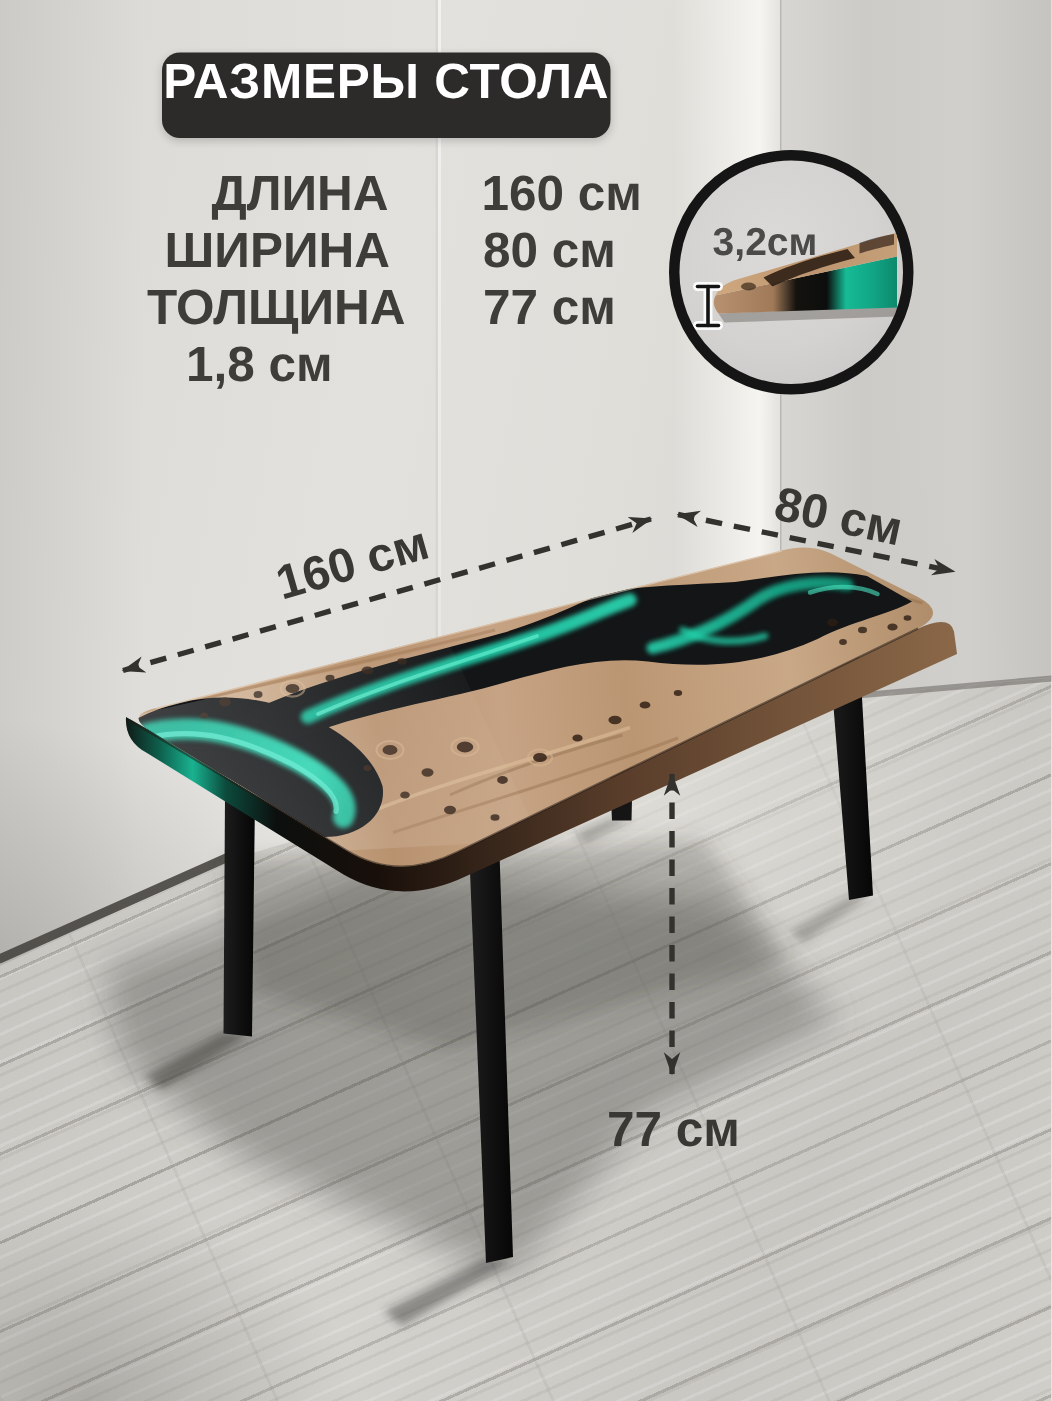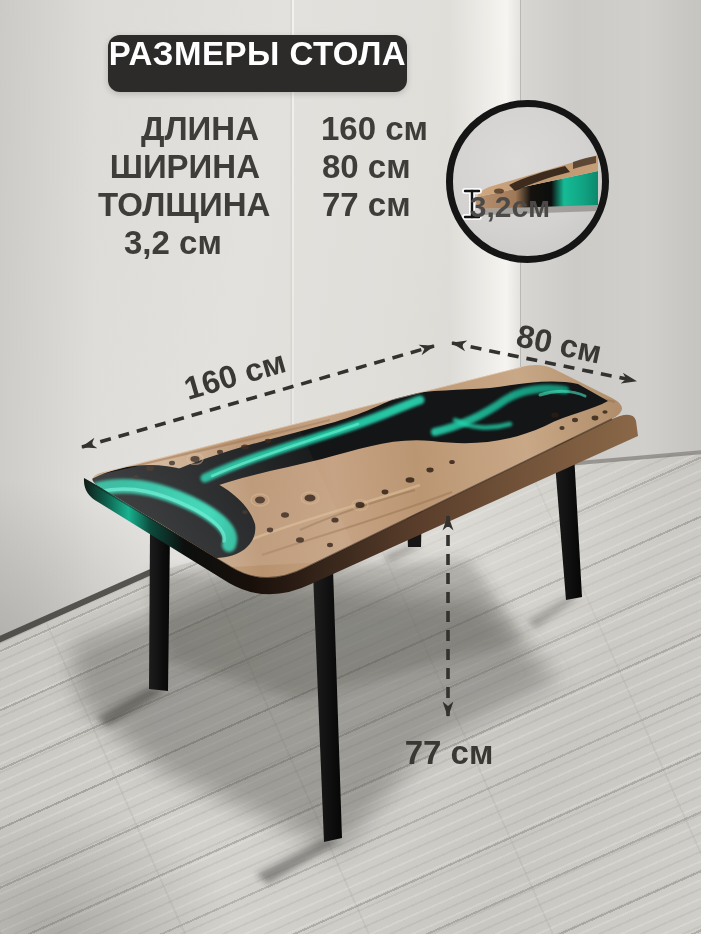--- a/index.html
+++ b/index.html
@@ -71,21 +71,21 @@
   .spec-row{display:flex;height:38px;line-height:38px;gap:36px;}
   .spec-label{width:162px;text-align:right;}
   .spec-value{margin-left:26px;text-align:left;white-space:nowrap;}
   .dim-label{
     position:absolute;z-index:6;color:#393835;font-size:32px;font-weight:600;
     text-align:center;white-space:nowrap;
   }
   .dim-160{left:160px;top:357px;width:150px;transform:rotate(-16deg);}
   .dim-80{left:494px;top:326px;width:130px;transform:rotate(12deg);}
   .dim-77{left:378px;top:734px;width:142px;font-size:33px;}
-  .dim-32{left:452px;top:146px;width:116px;z-index:7;font-size:30px;color:#4b4a48;margin-top:44px;}
+  .dim-32{left:452px;top:146px;width:116px;z-index:7;font-size:26px;color:#4b4a48;}
 </style>
 </head>
 <body>
 
 <div class="scene">
 
   <div class="wall-back"></div>
   <div class="wall-seam"></div>
   <div class="wall-right"></div>
   <div class="floor"></div>
@@ -305,21 +305,21 @@
     </div>
     <div class="spec-row">
       <span class="spec-label">ШИРИНА</span>
       <span class="spec-value">80 см</span>
     </div>
     <div class="spec-row">
       <span class="spec-label">ТОЛЩИНА</span>
       <span class="spec-value">77 см</span>
     </div>
     <div class="spec-row">
-      <span class="spec-value">3,2 см</span>
+      <span class="spec-value">1,8 см</span>
     </div>
   </div>
 
   <div class="dim-label dim-160">160 см</div>
   <div class="dim-label dim-80">80 см</div>
   <div class="dim-label dim-77">77 см</div>
   <div class="dim-label dim-32">3,2см</div>
 
 </div>
 

